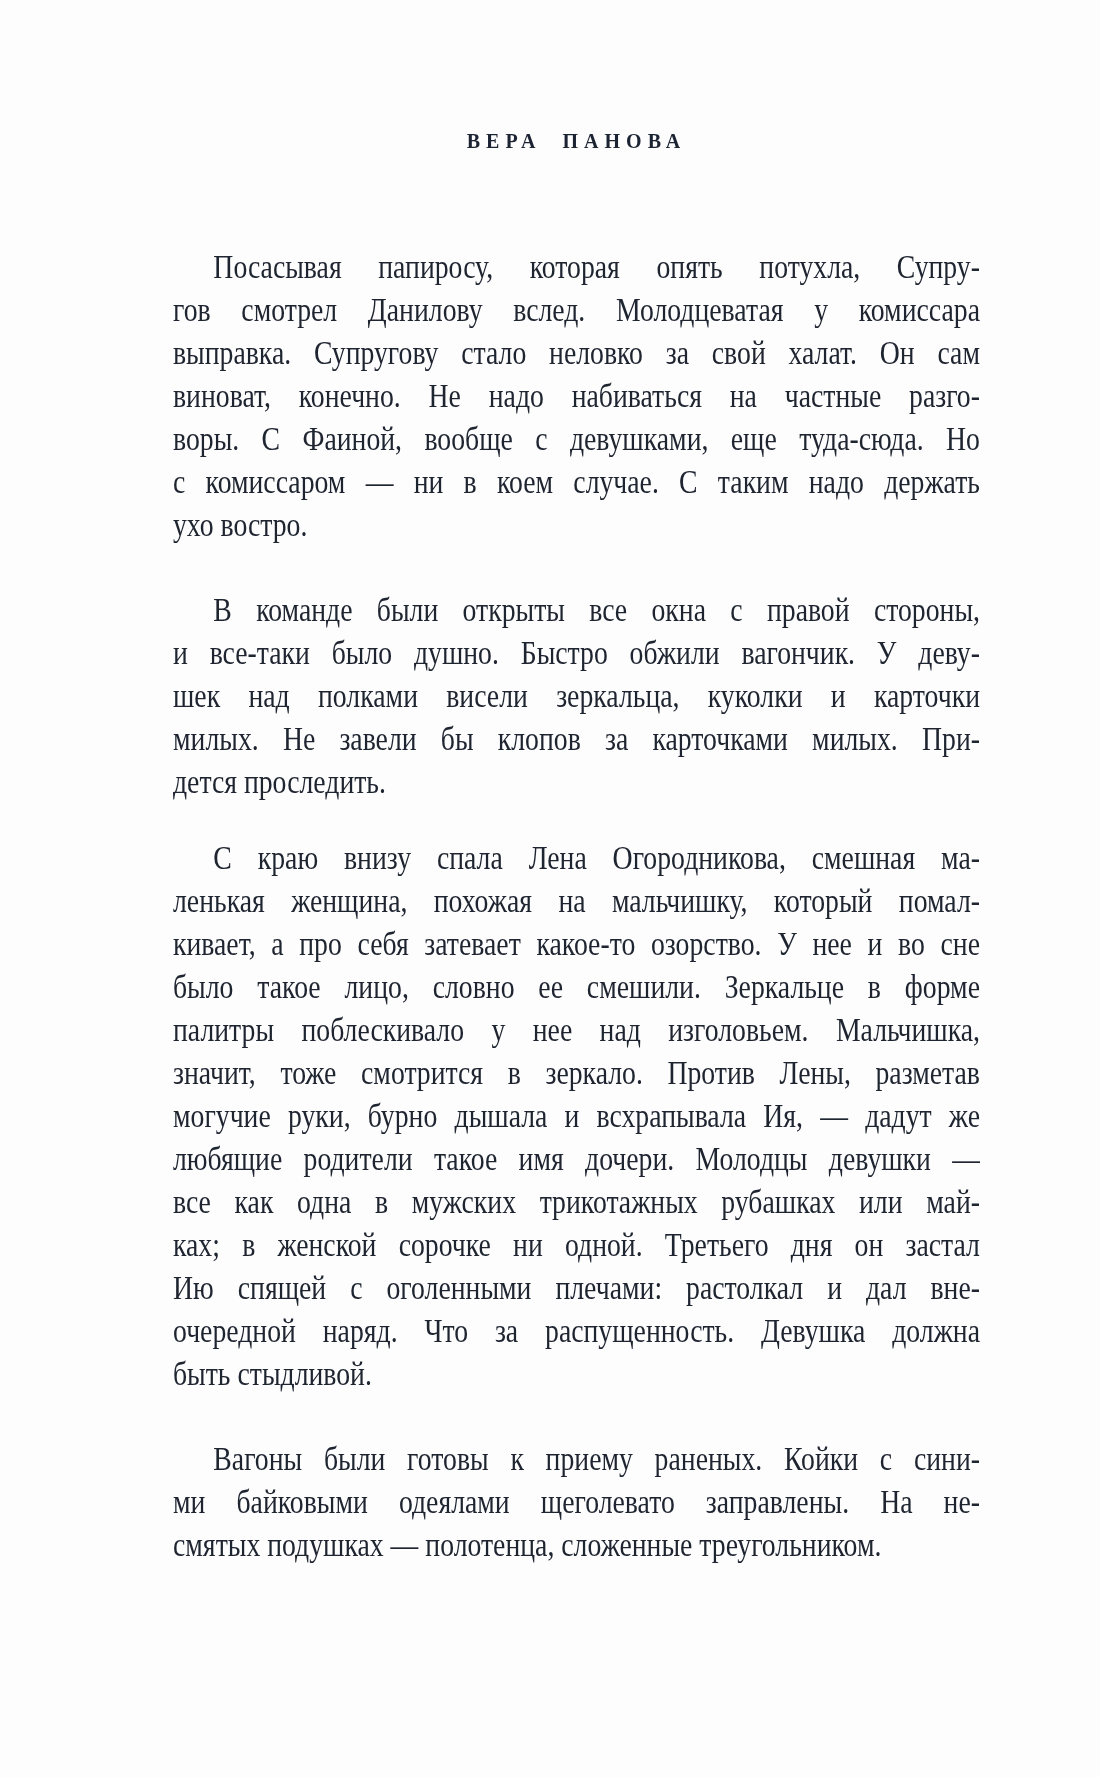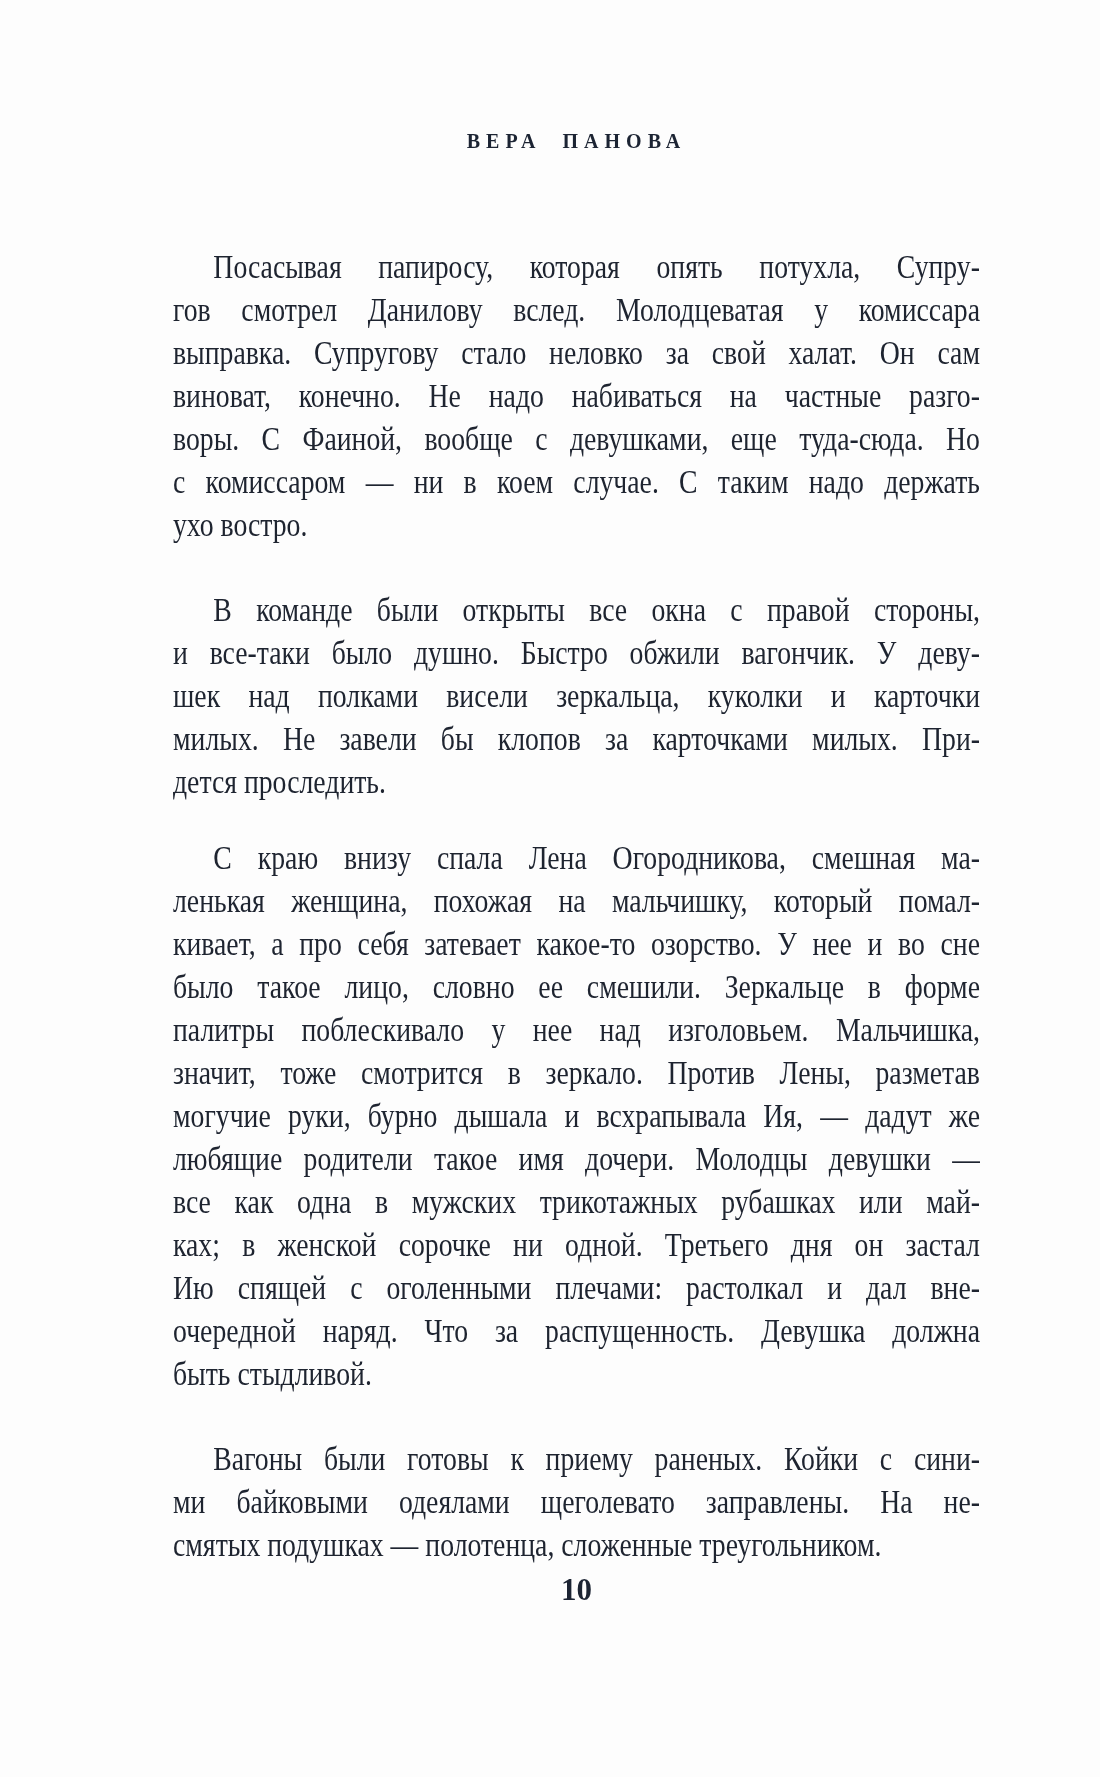--- a/index.html
+++ b/index.html
@@ -103,15 +103,14 @@
 
     <p class="para gap">
       </p>
       <div class="line pf">Вагоны были готовы к приему раненых. Койки с сини-</div>
       <div class="line">ми байковыми одеялами щеголевато заправлены. На не-</div>
       <div class="line pl">смятых подушках — полотенца, сложенные треугольником.</div>
     <p></p>
 
   </div>
 
-  <div class="page-number">10</div>
 
 </div>
 
 </body></html>

